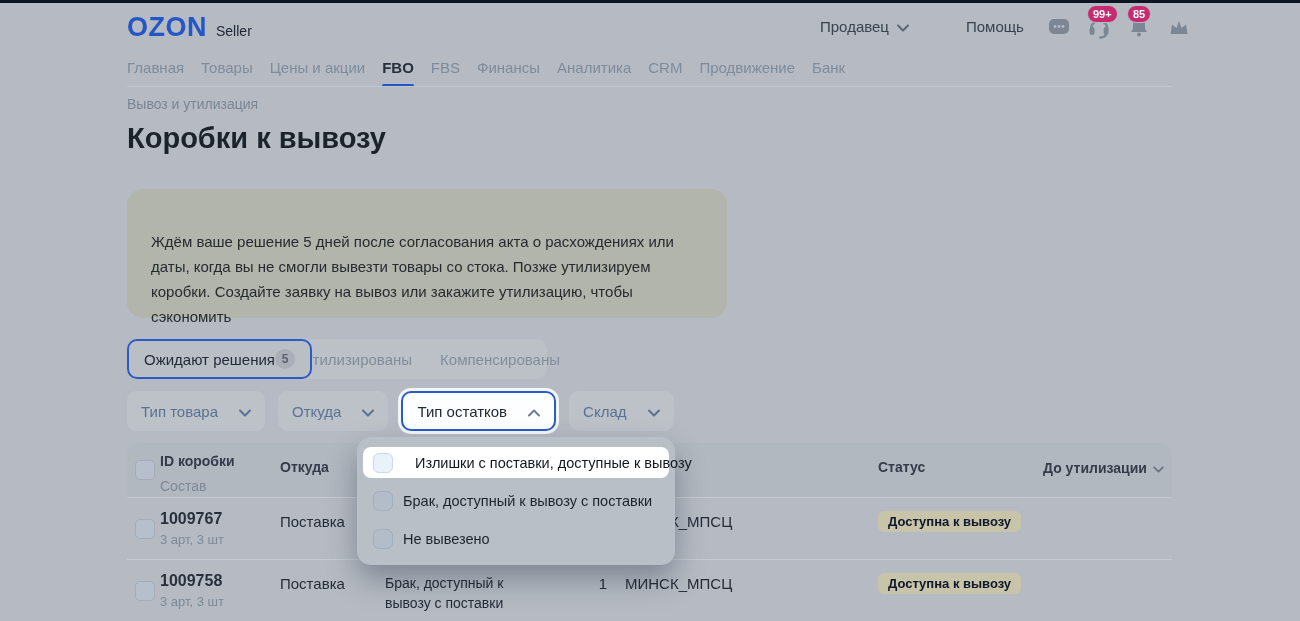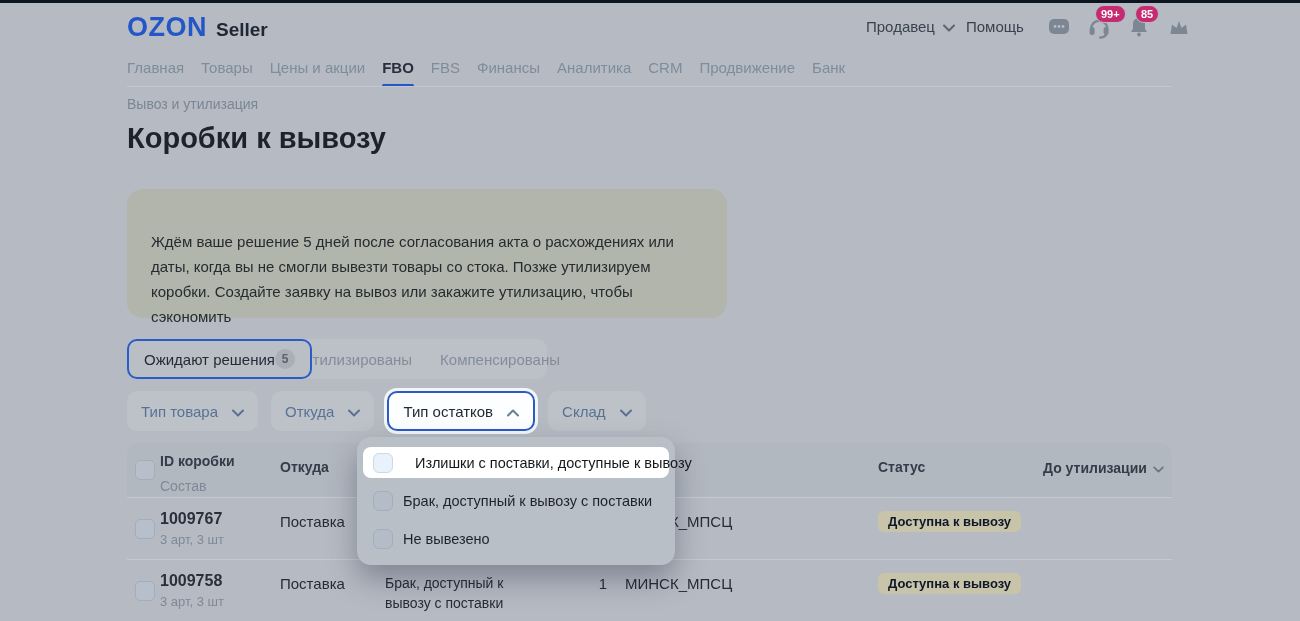--- a/index.html
+++ b/index.html
@@ -5,27 +5,27 @@
   * { margin:0; padding:0; box-sizing:border-box; }
   html,body { width:1300px; height:621px; overflow:hidden; }
   body { background:#b6bbc3; font-family:"Liberation Sans", sans-serif; color:#272d38; }
   .screen { position:relative; width:1300px; height:621px; }
 
   .topbar { position:absolute; left:0; top:0; width:100%; height:3px; background:#0d1422; }
 
   
   .logo { position:absolute; left:127px; top:12px; display:flex; align-items:baseline; gap:9px; cursor:pointer; }
   .logo-brand { font-size:27px; font-weight:800; color:#2356c6; letter-spacing:.5px; }
-  .logo-suffix { font-size:19px; font-weight:700; color:#212835; }
-  .acct { position:absolute; left:866px; top:18px; display:flex; align-items:center; gap:8px; font-size:15px; color:#39424e; cursor:pointer; }
+  .logo-suffix { font-size:14px; font-weight:400; color:#212835; }
+  .acct { position:absolute; left:820px; top:18px; display:flex; align-items:center; gap:8px; font-size:15px; color:#39424e; cursor:pointer; }
   .help { position:absolute; left:966px; top:18px; font-size:15px; color:#39424e; cursor:pointer; }
   .hdr-icons { position:absolute; left:1046px; top:14px; display:flex; gap:14px; }
   .hicon { position:relative; width:26px; height:26px; cursor:pointer; }
   .hicon svg { display:block; }
-  .pill-badge { position:absolute; top:-9px; left:9px; background:#c62a70; color:#fff; font-size:11px; font-weight:700; line-height:14px; padding:1px 5px; border-radius:9px; border:1px solid #b6bbc3; }
+  .pill-badge { position:absolute; top:-9px; left:1px; background:#c62a70; color:#fff; font-size:11px; font-weight:700; line-height:14px; padding:1px 5px; border-radius:9px; border:1px solid #b6bbc3; }
 
   
   .nav { position:absolute; left:127px; top:59px; display:flex; gap:17px; font-size:15px; color:#7e8c9b; }
   .nav-item { cursor:pointer; position:relative; white-space:nowrap; }
   .nav-item.active { color:#272f3c; font-weight:600; }
   .nav-underline { position:absolute; left:0; right:0; bottom:-11px; height:3px; background:#2356c6; border-radius:2px; }
   .nav-divider { position:absolute; left:127px; top:86px; width:1045px; height:1px; background:#c2c7cd; }
 
   .breadcrumb { position:absolute; left:127px; top:96px; font-size:14px; color:#7a8694; cursor:pointer; }
   .page-title { position:absolute; left:127px; top:122px; font-size:29px; font-weight:700; color:#1c232d; }
@@ -36,21 +36,21 @@
   .infobox-link { margin-top:10px; font-size:20px; font-weight:700; color:#2356c6; cursor:pointer; }
 
   
   .tab-group { position:absolute; left:127px; top:339px; width:420px; height:40px; background:#bcc1c8; border-radius:10px; display:flex; align-items:center; padding-left:176px; gap:28px; font-size:15px; color:#828d9b; }
   .tab-inactive { cursor:pointer; white-space:nowrap; }
   .tab-active { position:absolute; left:127px; top:339px; height:40px; border:2px solid #2a5cc8; border-radius:10px; background:#babfc6; display:flex; align-items:center; gap:0; padding:0 15px; font-size:15px; font-weight:500; color:#242b38; cursor:pointer; }
   .tab-badge { width:20px; height:20px; border-radius:50%; background:#a9aeb7; color:#5a626e; font-size:12px; font-weight:600; display:flex; align-items:center; justify-content:center; }
 
   
   .filters { position:absolute; left:127px; top:391px; display:flex; gap:13px; height:40px; }
-  .chip { height:40px; padding:0 14px; background:#bdc2c9; border-radius:10px; display:flex; align-items:center; gap:14px; font-size:15px; color:#5a7194; cursor:pointer; white-space:nowrap; }
+  .chip { height:40px; padding:0 14px; background:#bdc2c9; border-radius:10px; display:flex; align-items:center; gap:21px; font-size:15px; color:#5a7194; cursor:pointer; white-space:nowrap; }
   .chip svg { flex:0 0 auto; }
   .chip.active { background:#fdfeff; border:2px solid #2a5cc8; color:#242b38; box-shadow:0 0 0 3px rgba(255,255,255,.85); }
 
   
   .thead { position:absolute; left:127px; top:443px; width:1045px; height:54px; background:#b2b8c0; border-radius:12px 12px 0 0; }
   .trow { position:absolute; left:127px; width:1045px; height:62px; border-top:1px solid #c6cbd2; }
   .row1 { top:497px; } .row2 { top:559px; }
   .cell { position:absolute; white-space:nowrap; }
   .cb { width:20px; height:20px; border-radius:5px; background:#b6bfca; border:1px solid #a3adba; cursor:pointer; }
   .th-label { font-size:14px; font-weight:600; color:#343c49; }

